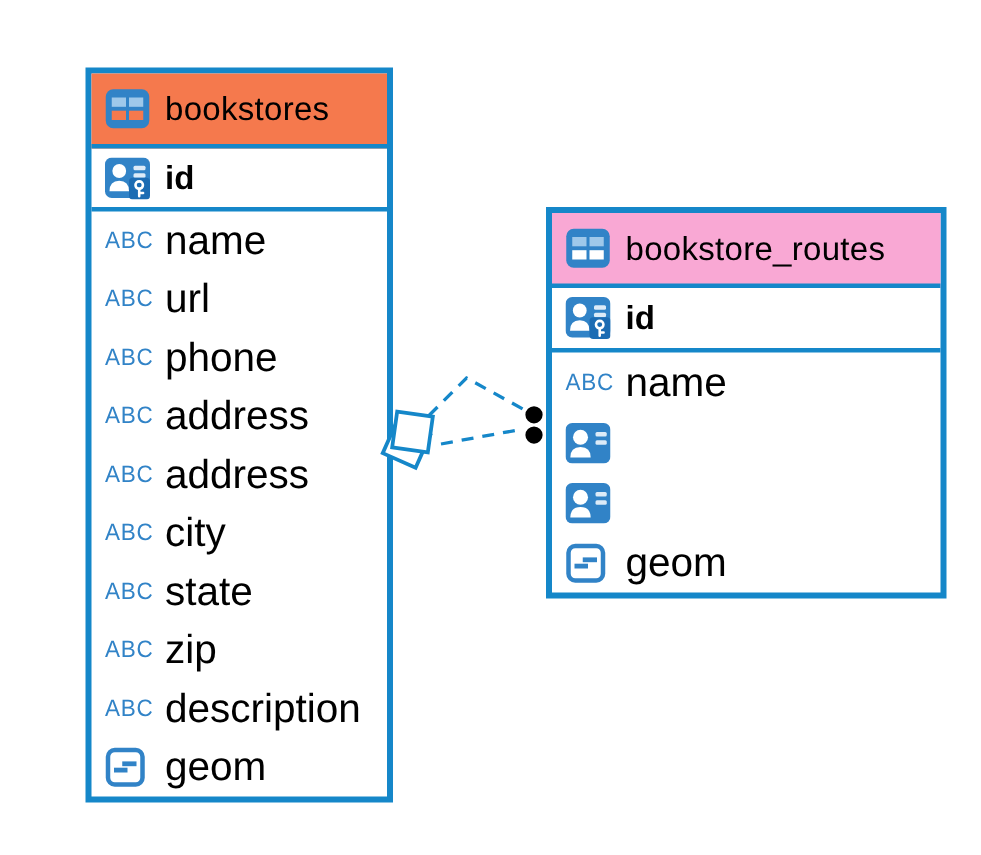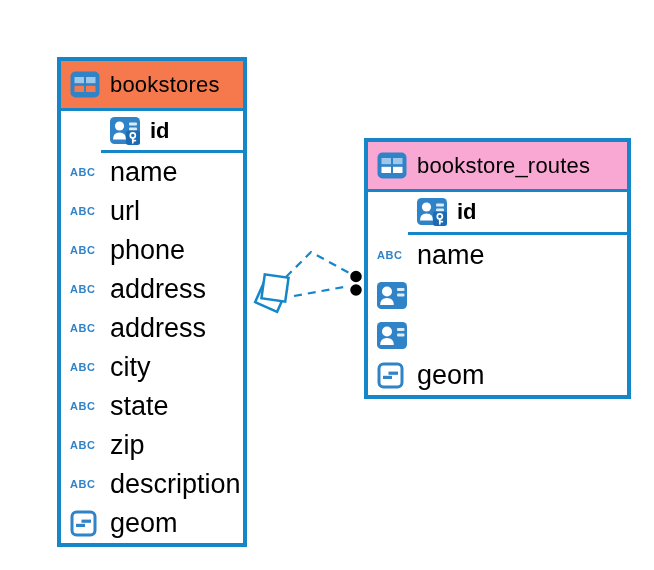--- a/index.html
+++ b/index.html
@@ -8,43 +8,43 @@
     font-family:"Liberation Sans", sans-serif;overflow:hidden;
     -webkit-font-smoothing:antialiased;
   }
   .erd-table{
     position:absolute;
     border:4px solid var(--blue);
     background:#fff;
     box-sizing:border-box;
     z-index:1;
   }
-  #t0{left:57px;top:57px;width:190px;}
+  #t0{left:57px;top:45px;width:205px;}
   #t1{left:364px;top:138px;width:267px;}
 
   .tbl-header{
     height:47px;display:flex;align-items:center;
     padding:0 4px 0 9px;border-bottom:3px solid var(--blue);
   }
   .tbl-title{
     font-size:22px;color:#000;margin-left:8px;white-space:nowrap;
     letter-spacing:0.2px;
   }
   .row{
     display:flex;align-items:center;padding-left:9px;gap:8px;height:39px;
   }
   #t1 .row{height:40px;}
-  .row.pk{border-bottom:3px solid var(--blue);margin-left:40px;}
+  .row.pk{border-bottom:3px solid var(--blue);}
   .icon-cell{
     flex:0 0 32px;width:32px;display:flex;align-items:center;justify-content:flex-start;
   }
   .col-label{font-size:27px;color:#000;white-space:nowrap;}
   .row.pk .col-label{font-weight:bold;font-size:22px;}
   .abc{
-    font-weight:bold;font-size:11px;letter-spacing:0.5px;
+    font-weight:normal;font-size:15px;letter-spacing:0.5px;
     color:var(--icon-blue);line-height:1;transform:scaleY(1.05);
   }
   #connector-layer{
     position:absolute;left:0;top:0;width:654px;height:570px;z-index:3;
     pointer-events:none;
   }
   #connector-layer [data-interactable="true"]{pointer-events:auto;}
 </style>
 </head>
 <body>

